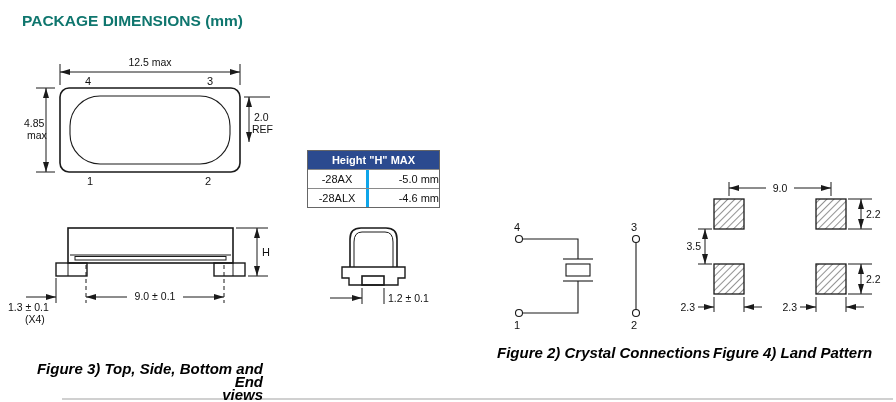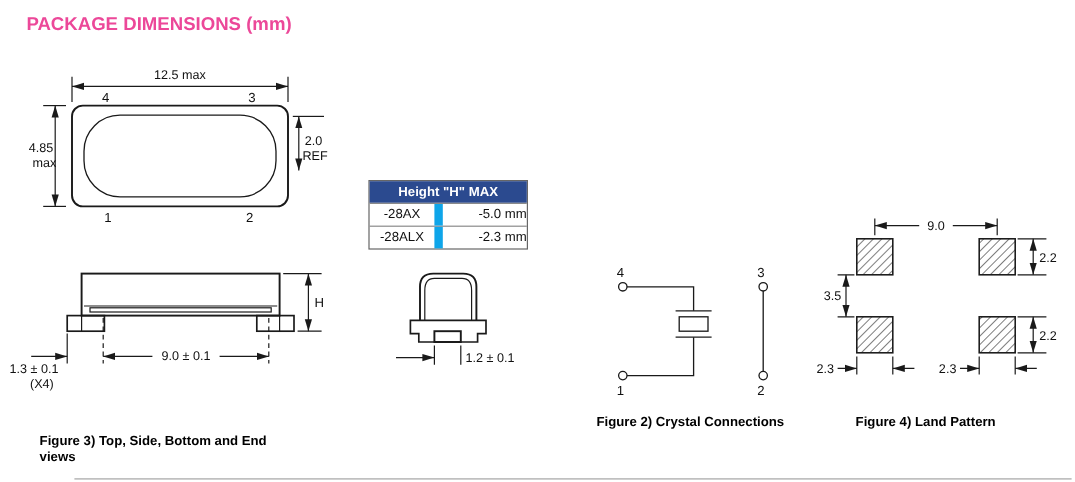--- a/index.html
+++ b/index.html
@@ -2,30 +2,30 @@
 <html><head>
 <meta charset="utf-8">
 <style>
   * { margin:0; padding:0; box-sizing:border-box; }
   html,body { background:#ffffff; }
   body { font-family:"Liberation Sans", sans-serif; }
   .screen { position:relative; width:896px; height:402px; background:#ffffff; overflow:hidden; }
   .screen > svg { position:absolute; left:0; top:0; }
   svg text { font-family:"Liberation Sans", sans-serif; fill:#111; font-size:10.5px; stroke:none; }
   svg text.pin { font-size:11px; }
-  .title { position:absolute; left:22px; top:12px; font-size:15.5px; font-weight:bold; color:#ec4899; }
+  .title { position:absolute; left:22px; top:12px; font-size:15.5px; font-weight:bold; color:#0f766e; }
   .htable { position:absolute; left:307px; top:150px; width:133px; border:1px solid #666;
             background:#fff; font-size:11px; color:#111; }
   .htable .hd { height:18px; line-height:18px; text-align:center; font-weight:bold;
                 color:#fff; background:#2b4a8f; }
   .htable .row { display:flex; border-top:1px solid #8a8a8a; }
-  .htable .c1 { width:61px; border-right:7px solid #0ea5e9; height:18px; line-height:18px; text-align:center; }
+  .htable .c1 { width:61px; border-right:3px solid #0ea5e9; height:18px; line-height:18px; text-align:center; }
   .htable .c2 { flex:1; height:18px; line-height:18px; text-align:right; }
-  .caption { position:absolute; font-size:11px; font-weight:bold;
-             color:#000; line-height:13px; }
+  .caption { position:absolute; font-size:15px; font-style:italic; font-weight:bold;
+             color:#000; line-height:13px;text-align:right; }
 </style>
 </head>
 <body>
 
 <div class="screen">
 
   <svg width="896" height="402" viewBox="0 0 896 402">
     <defs>
       <marker id="arr" refX="10" refY="4" markerWidth="10.5" markerHeight="8" orient="auto-start-reverse" markerUnits="userSpaceOnUse">
         <path d="M0,1 L10,4 L0,7 Z" fill="#1a1a1a"></path>
@@ -173,21 +173,21 @@
   <div class="title">PACKAGE DIMENSIONS (mm)</div>
 
   <div class="htable">
     <div class="hd">Height "H" MAX</div>
     <div class="row">
       <div class="c1">-28AX</div>
       <div class="c2">-5.0 mm</div>
     </div>
     <div class="row">
       <div class="c1">-28ALX</div>
-      <div class="c2">-2.3 mm</div>
+      <div class="c2">-4.6 mm</div>
     </div>
   </div>
 
   <div class="caption" style="left:33px; top:362px; width:230px;">
     <div>Figure 3) Top, Side, Bottom  and End</div>
     <div>views</div>
   </div>
   <div class="caption" style="left:497px; top:346px;">Figure 2) Crystal Connections</div>
   <div class="caption" style="left:713px; top:346px;">Figure 4) Land Pattern</div>
 

